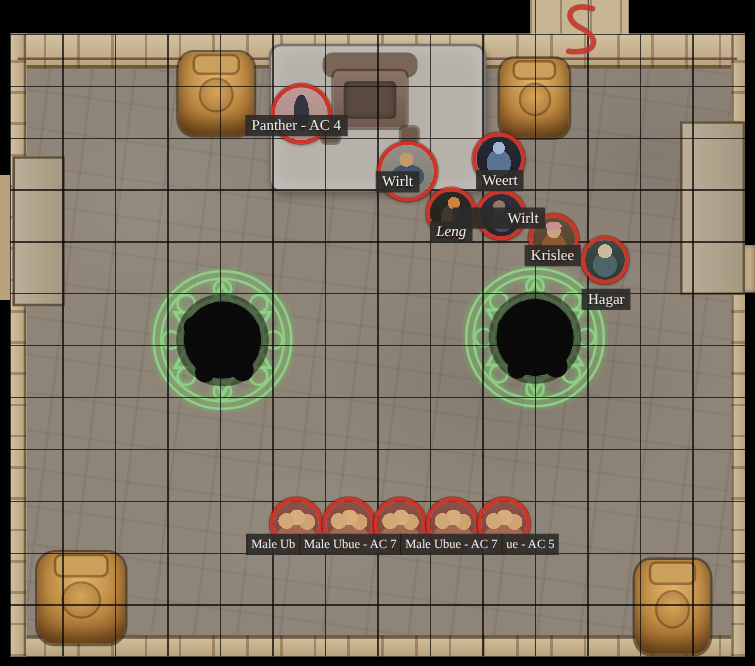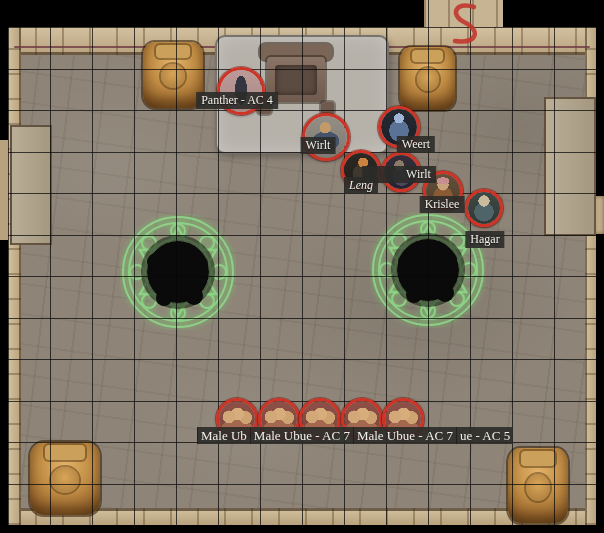--- a/index.html
+++ b/index.html
@@ -92,21 +92,21 @@
   .art-ubue{background:radial-gradient(9px 9px at 28% 44%, #d2a878 0 70%, transparent 71%),
      radial-gradient(9px 9px at 52% 36%, #d8ad7c 0 70%, transparent 71%),
      radial-gradient(9px 9px at 74% 46%, #cfa371 0 70%, transparent 71%),
      radial-gradient(26px 16px at 50% 78%, #a4684f 0 60%, transparent 61%),
      linear-gradient(#8d5047,#7d463e);}
   
   .tlabel{position:absolute;z-index:9;transform:translateX(-50%);background:rgba(43,43,41,.9);
      color:#f2efe9;font-size:12px;line-height:15px;padding:1px 5px;white-space:nowrap;
      text-shadow:0 1px 1px rgba(0,0,0,.6);}
   #ubue-bar{position:absolute;z-index:9;left:197px;top:427px;display:flex;}
-  #ubue-bar span{background:rgba(43,43,41,.9);color:#f2efe9;font-size:13px;line-height:15px;
+  #ubue-bar span{background:rgba(43,43,41,.9);color:#f2efe9;font-size:10px;line-height:15px;
      padding:1px 3px;white-space:nowrap;border-left:1px solid rgba(20,20,20,.6);}
   
   #marking-s{position:absolute;z-index:12;left:443px;top:0px;}
 </style>
 </head>
 <body>
 
 <div id="stage">
 
   <div id="notch-top"></div>
@@ -232,21 +232,21 @@
     </div>
   <div class="token" style="left:341px;top:398px;width:42px;height:42px;">
     <div class="art art-ubue"></div>
     </div>
   <div class="token" style="left:382px;top:398px;width:42px;height:42px;">
     <div class="art art-ubue"></div>
     </div>
 
   <div class="tlabel" style="left:237px;top:92px;">Panther - AC 4</div>
   <div class="tlabel" style="left:318px;top:137px;">Wirlt</div>
-  <div class="tlabel" style="left:400px;top:136px;margin-left:16px;">Weert</div>
+  <div class="tlabel" style="left:400px;top:136px;">Weert</div>
   <div class="tlabel" style="left:361px;top:177px;font-style:italic;">Leng</div>
   <div class="tlabel" style="left:399px;top:166px;padding-left:44px;">Wirlt</div>
   <div class="tlabel" style="left:442px;top:196px;">Krislee</div>
   <div class="tlabel" style="left:485px;top:231px;">Hagar</div>
 
   <div id="ubue-bar">
     <span>Male Ub</span>
     <span>Male Ubue - AC 7</span>
     <span>Male Ubue - AC 7</span>
     <span>ue - AC 5</span>

